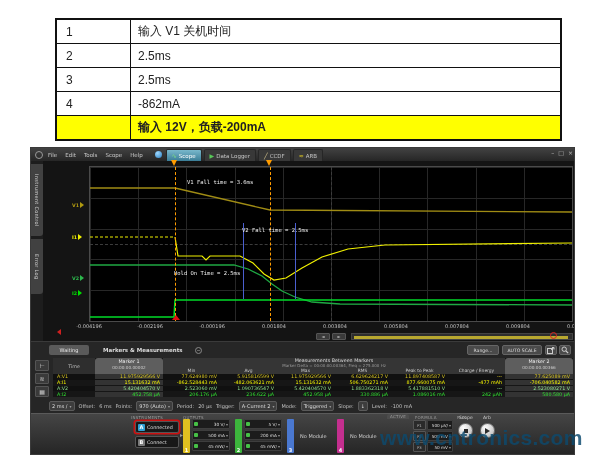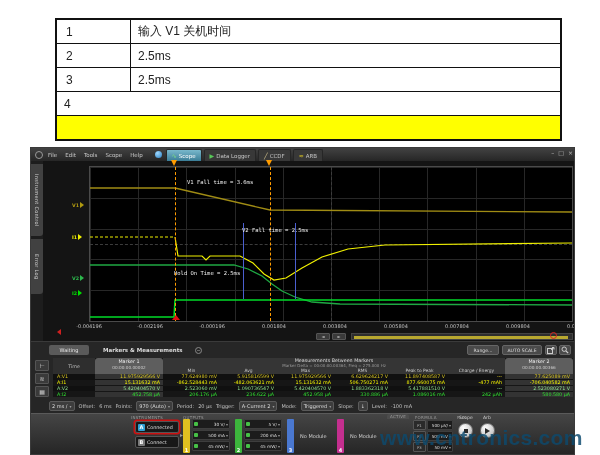--- a/index.html
+++ b/index.html
@@ -123,23 +123,25 @@
     <div class="srow">
       <div class="scell">2</div>
       <div class="scell">2.5ms</div>
     </div>
     <div class="srow">
       <div class="scell">3</div>
       <div class="scell">2.5ms</div>
     </div>
     <div class="srow">
       <div class="scell">4</div>
+      <div class="scell">-862mA</div>
     </div>
     <div class="srow hl">
       <div class="scell"></div>
+      <div class="scell">输入 12V，负载-200mA</div>
     </div>
   </div>
 
 <div id="scope">
   <div id="menubar">
     <div id="gear"></div>
     <div id="menuitems" style="display:flex;">
         <span class="mitem">File</span>
         <span class="mitem">Edit</span>
         <span class="mitem">Tools</span>

